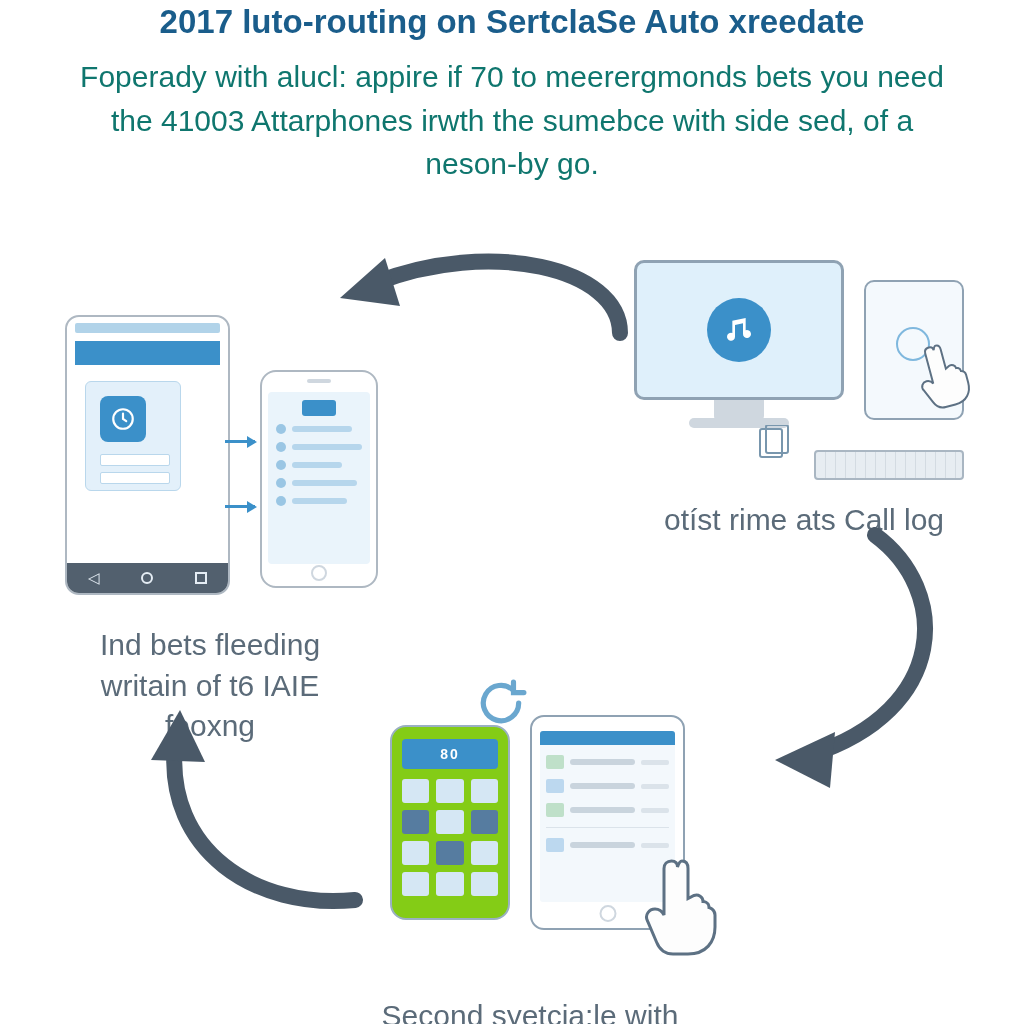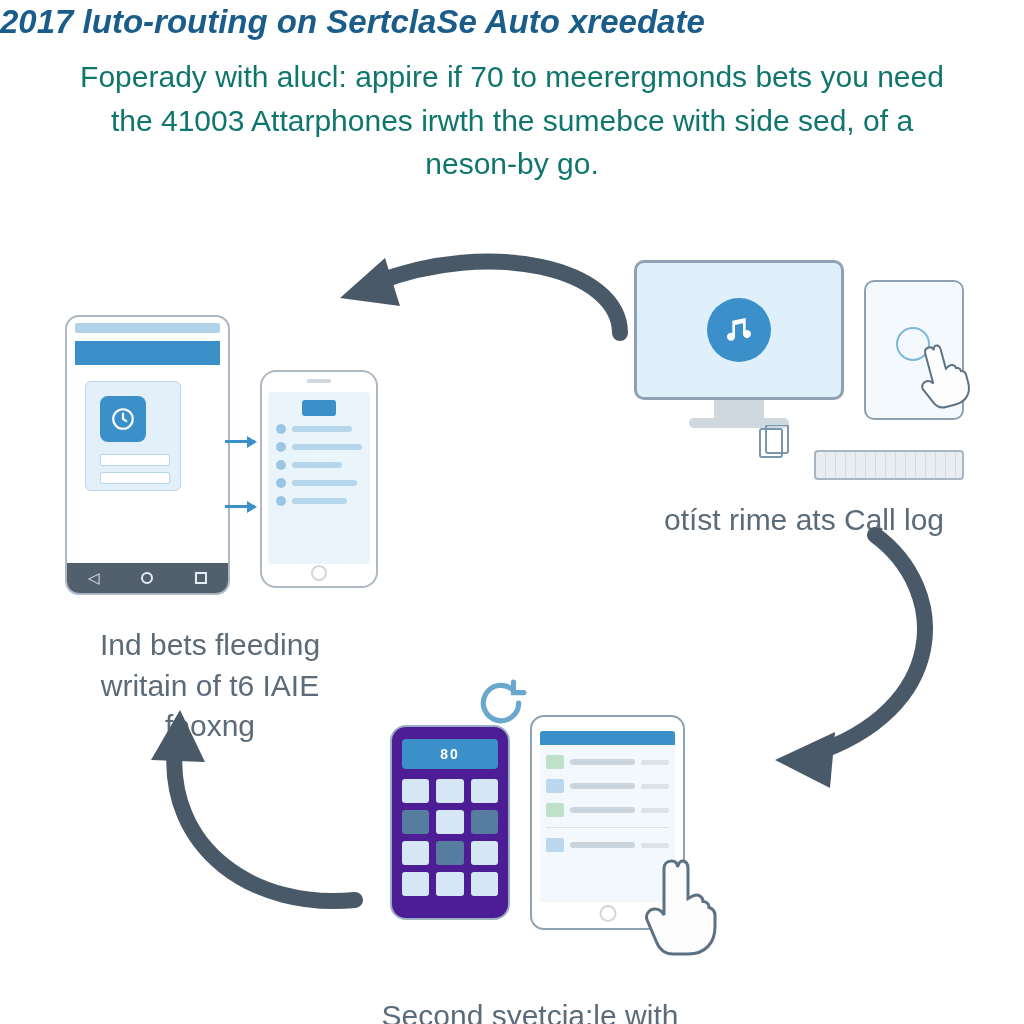--- a/index.html
+++ b/index.html
@@ -9,25 +9,24 @@
     background: #ffffff;
     font-family: -apple-system, "Segoe UI", Helvetica, Arial, sans-serif;
     position: relative;
     overflow: hidden;
     color: #465a6b;
   }
   .title {
     position: absolute;
     top: 3px;
     left: 0; right: 0;
-    text-align: left;
+    text-align: center;
     font-size: 33px;
     font-weight: 600;
     color: #1a5d8b;
-    font-style: italic;
   }
   .subtitle {
     position: absolute;
     top: 55px;
     left: 80px; right: 80px;
     text-align: center;
     font-size: 30px;
     line-height: 1.45;
     color: #0f766e;
   }
@@ -121,21 +120,21 @@
     position:absolute; left:120px; top:165px; width:40px;height:36px;
   }
   .papers svg{width:100%;height:100%;stroke:#7896ad;fill:none;stroke-width:2;}
 
   
   .node-bottom{ position:absolute; left:370px; top:685px; width:340px; height:270px; }
   .refresh-ico{position:absolute; left:105px; top:-8px; width:52px;height:52px;}
   .refresh-ico svg{width:100%;height:100%;fill:none;stroke:#6aa7cf;stroke-width:5;stroke-linecap:round;}
   .keypad{
     position:absolute; left:20px; top:40px; width:120px; height:195px;
-    border:2px solid #9ab0c2; border-radius:16px; background:#4c1d95;
+    border:2px solid #9ab0c2; border-radius:16px; background:#84cc16;
     padding:12px 10px;
   }
   .keypad .disp{height:30px;background:#3b90c9;border-radius:4px;color:#fff;display:flex;align-items:center;justify-content:center;font-size:14px;font-weight:600;letter-spacing:2px;}
   .keypad .keys{margin-top:10px;display:grid;grid-template-columns:repeat(3,1fr);gap:7px;}
   .keypad .k{height:24px;background:#d5e7f4;border-radius:3px;}
   .keypad .k.dark{background:#567ca0;}
   .tablet-b{
     position:absolute; left:160px; top:30px; width:155px; height:215px;
     border:2px solid #8fa2b3; border-radius:14px; background:#fff;
   }

